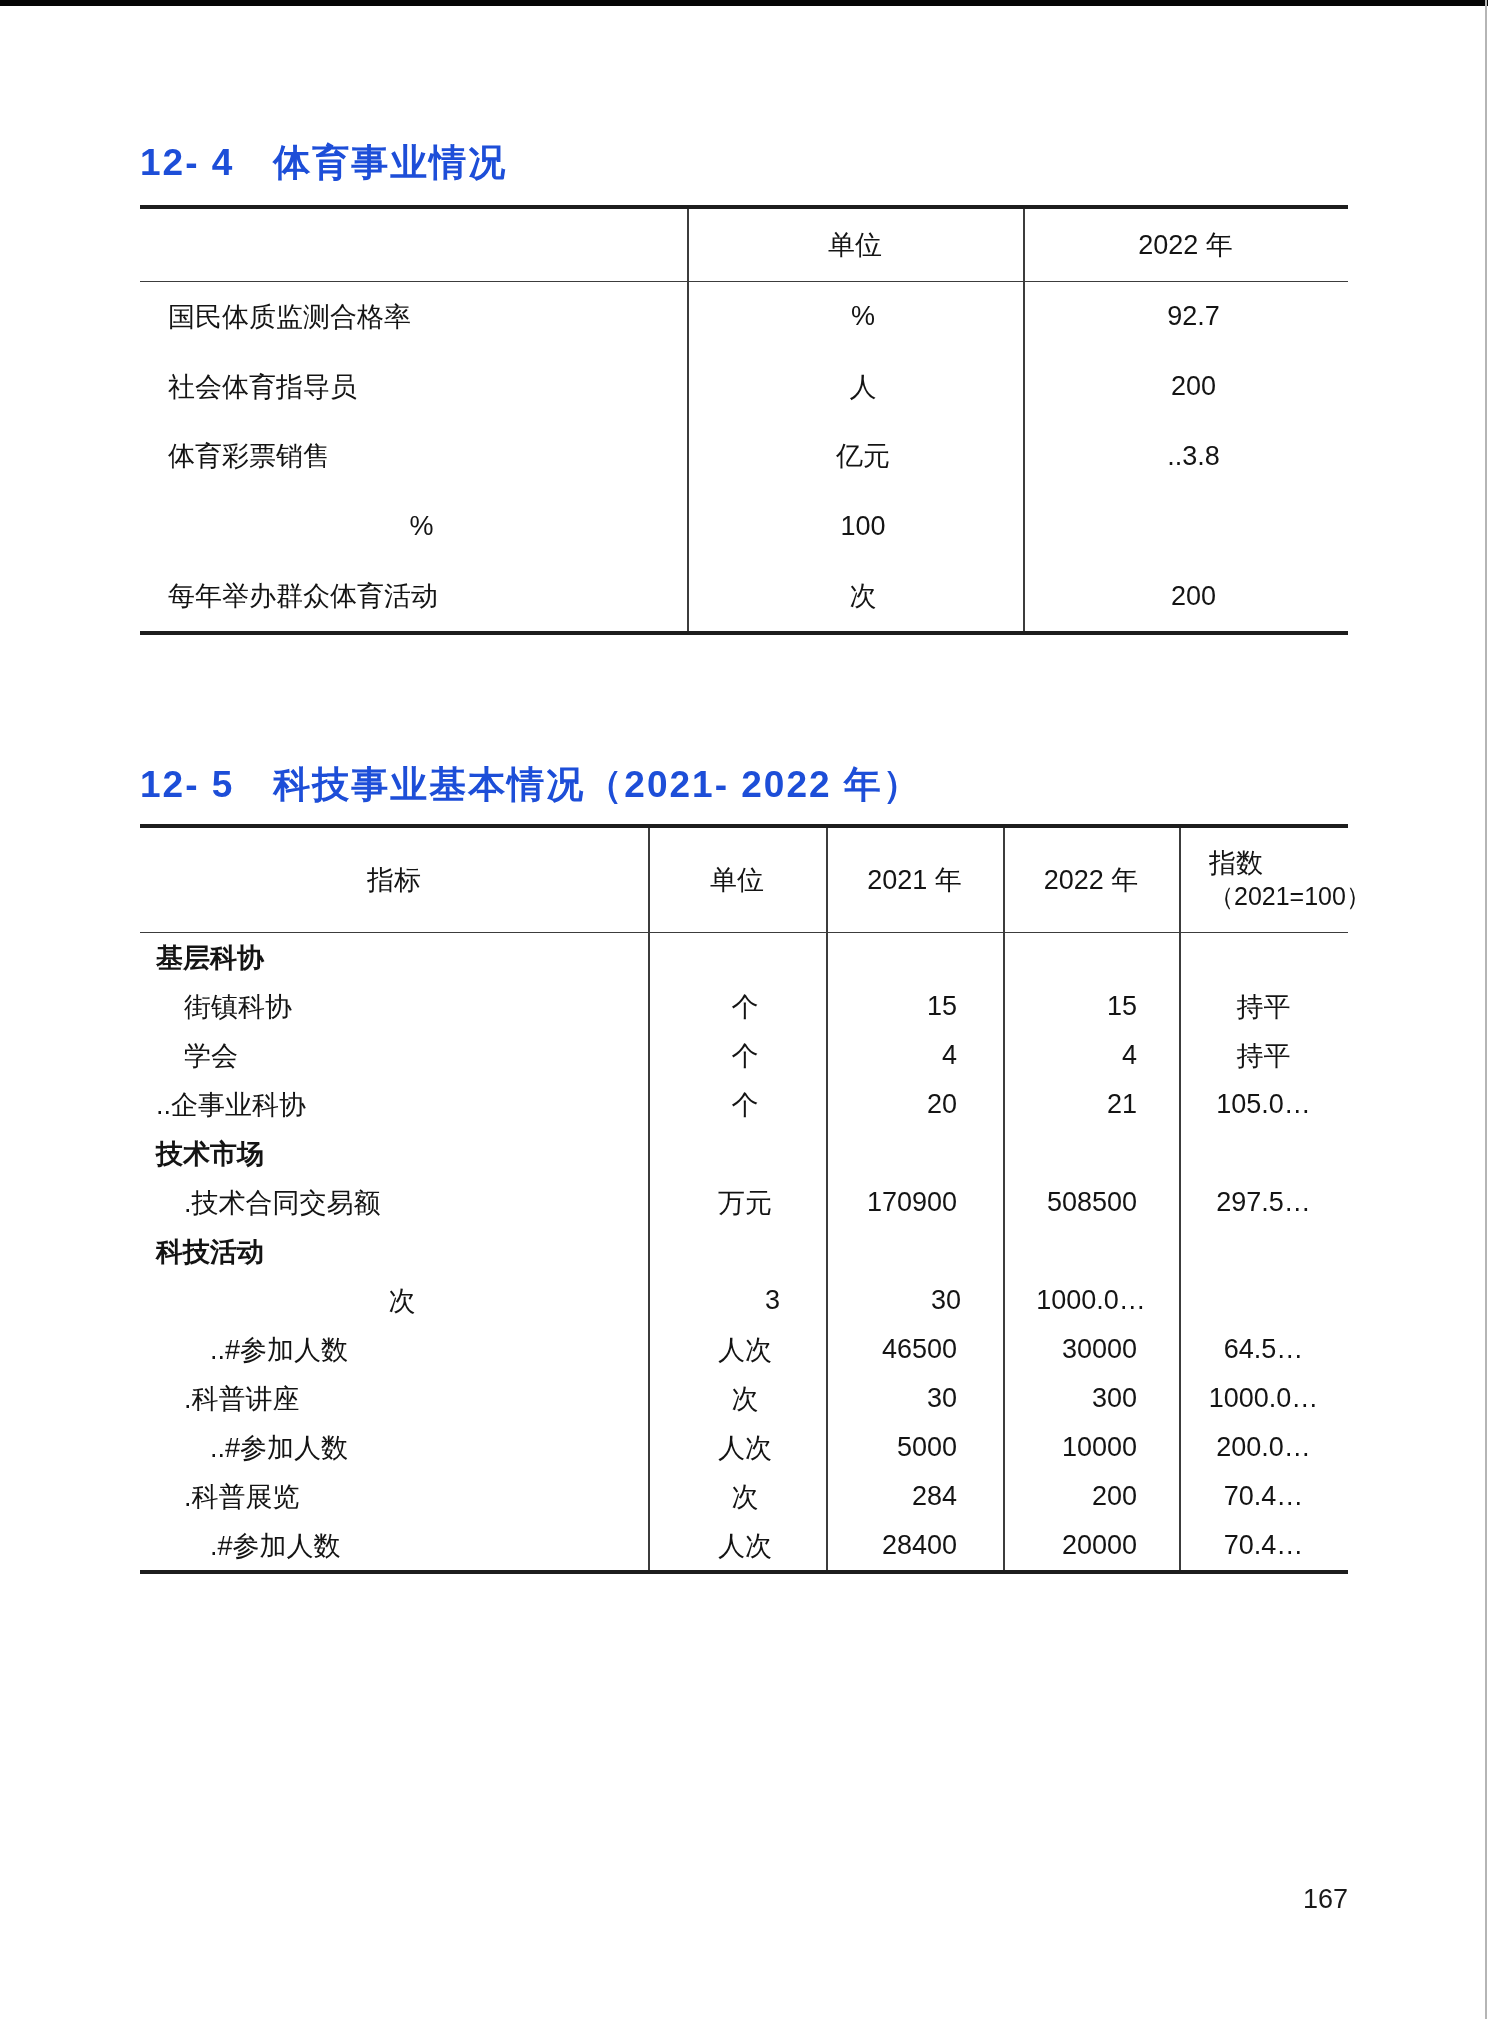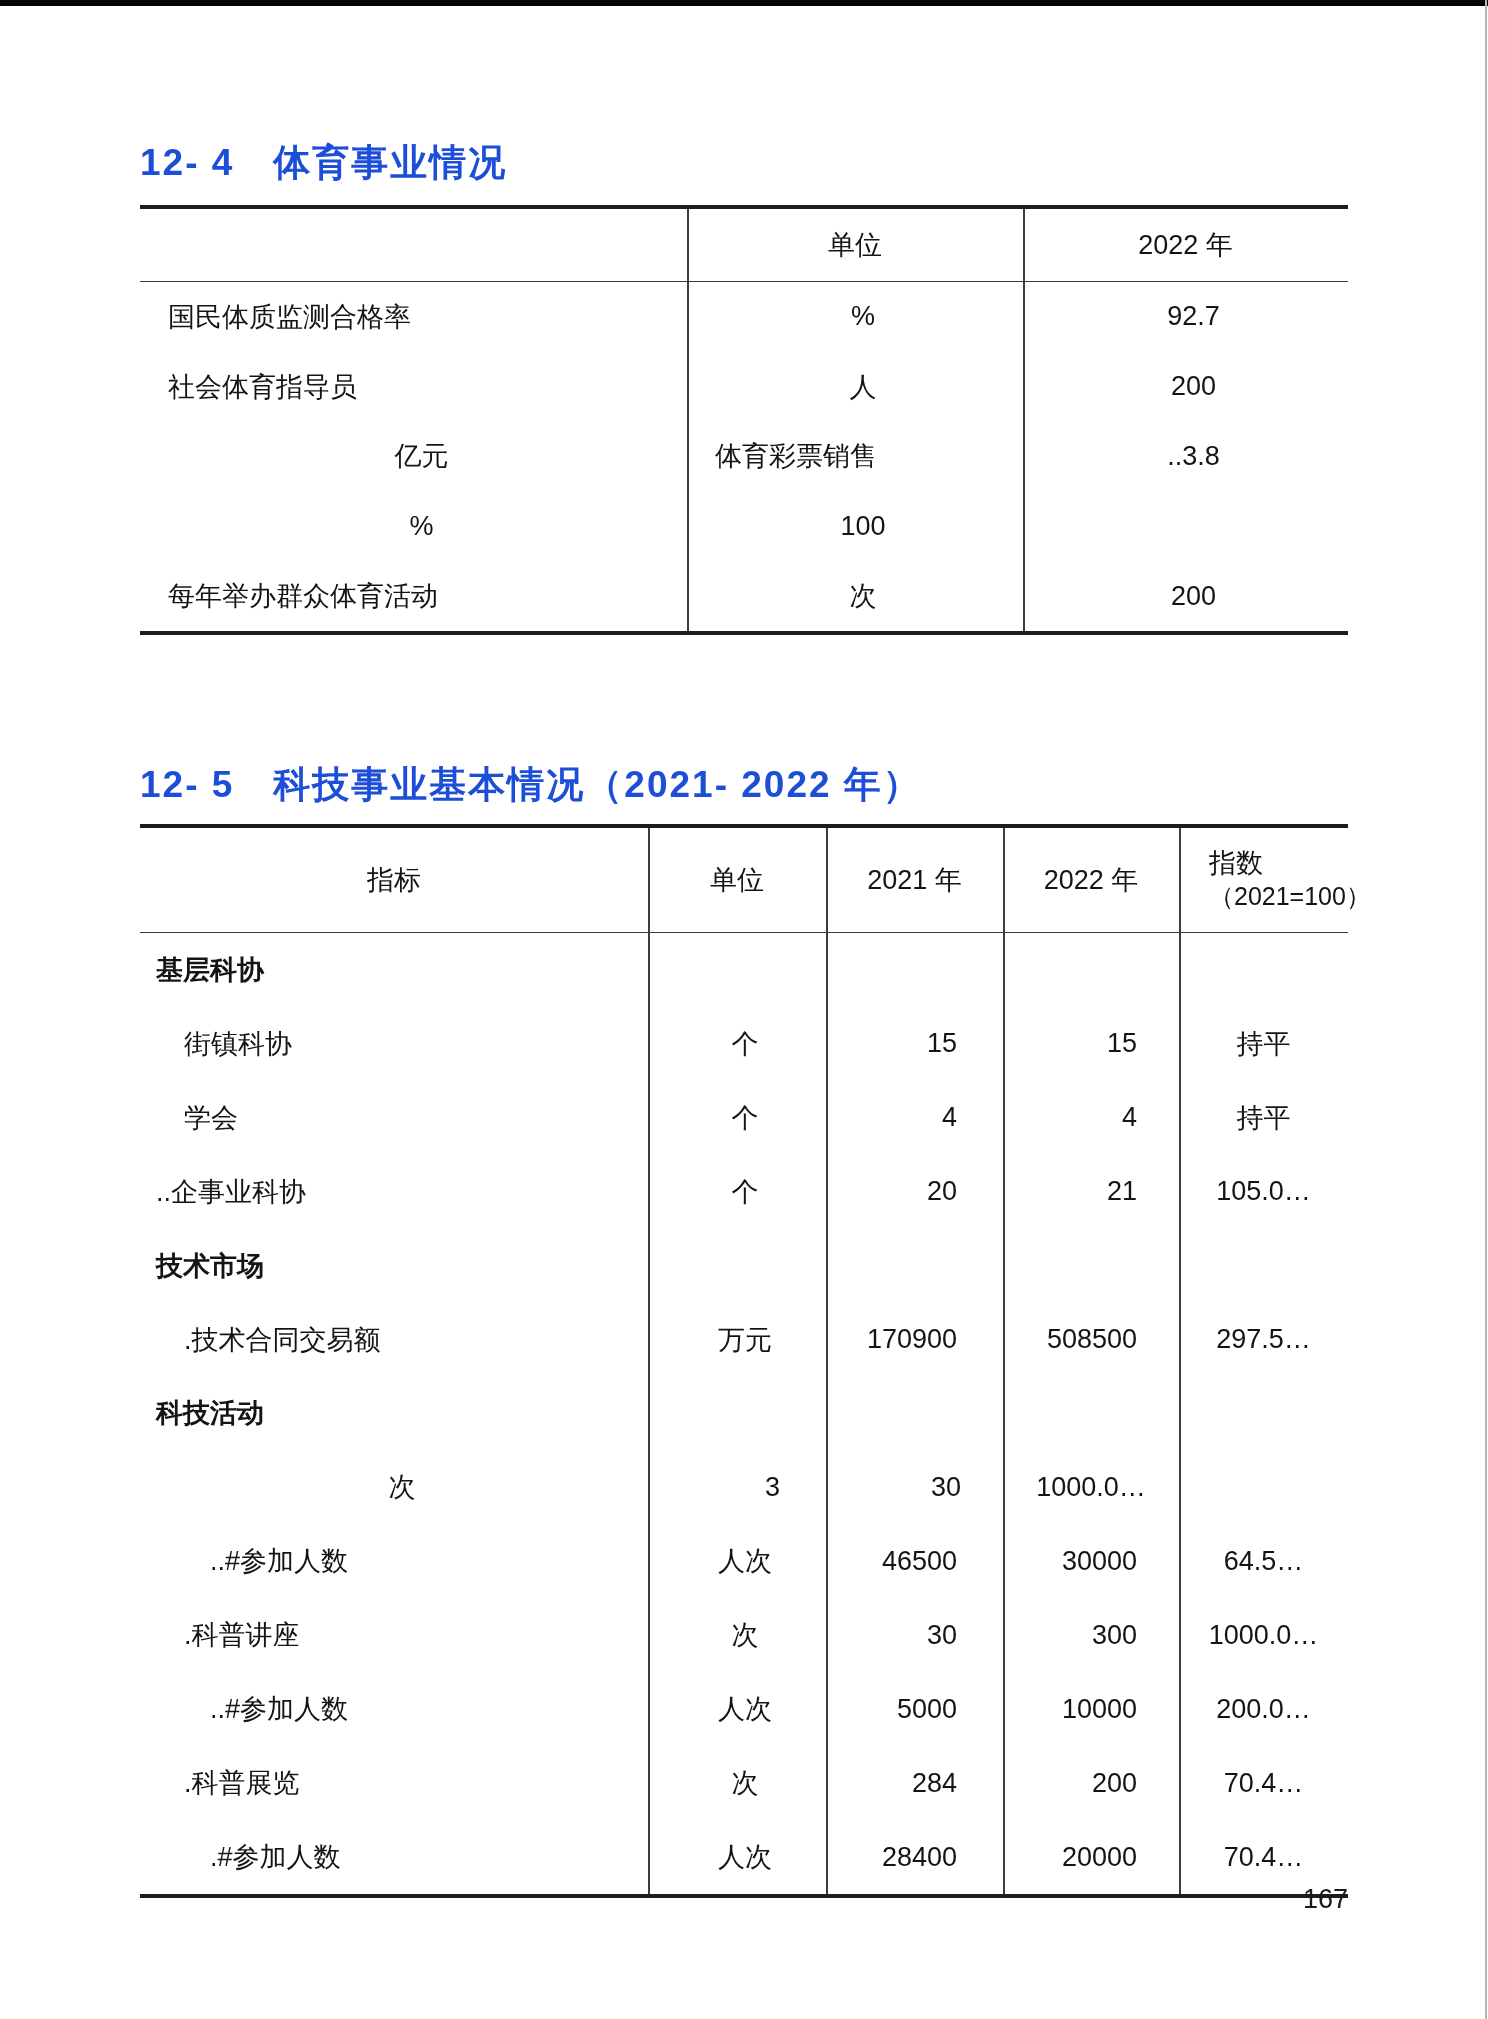--- a/index.html
+++ b/index.html
@@ -25,21 +25,21 @@
   #t1-title{top:138px;}
   #t2-title{top:760px;}
   .stat-table{
     position:absolute;left:140px;width:1208px;
     border-top:4px solid #1d1d1d;
     border-bottom:4px solid #1d1d1d;
     box-sizing:border-box;
     display:flex;flex-direction:column;
   }
   #table1{top:205px;height:430px;}
-  #table2{top:824px;height:1074px;}
+  #table2{top:824px;height:750px;}
   .vline{
     position:absolute;top:0;bottom:0;width:1.5px;background:#3c3c3c;
   }
   .thead{
     border-bottom:1.5px solid #3c3c3c;
     display:grid;align-items:center;
     font-size:27px;
   }
   #table1 .thead{height:72px;}
   #table2 .thead{height:104px;}
@@ -87,22 +87,22 @@
           <div class="cell c-left">国民体质监测合格率</div>
           <div class="cell c-center">%</div>
           <div class="cell c-center">92.7</div>
         </div>
         <div class="trow t1-grid">
           <div class="cell c-left">社会体育指导员</div>
           <div class="cell c-center">人</div>
           <div class="cell c-center">200</div>
         </div>
         <div class="trow t1-grid">
+          <div class="cell c-left">体育彩票销售</div>
           <div class="cell c-center">亿元</div>
-          <div class="cell c-left">体育彩票销售</div>
           <div class="cell c-center">..3.8</div>
         </div>
         <div class="trow t1-grid">
           <div class="cell c-center">%</div>
           <div class="cell c-center">100</div>
         </div>
         <div class="trow t1-grid">
           <div class="cell c-left">每年举办群众体育活动</div>
           <div class="cell c-center">次</div>
           <div class="cell c-center">200</div>

